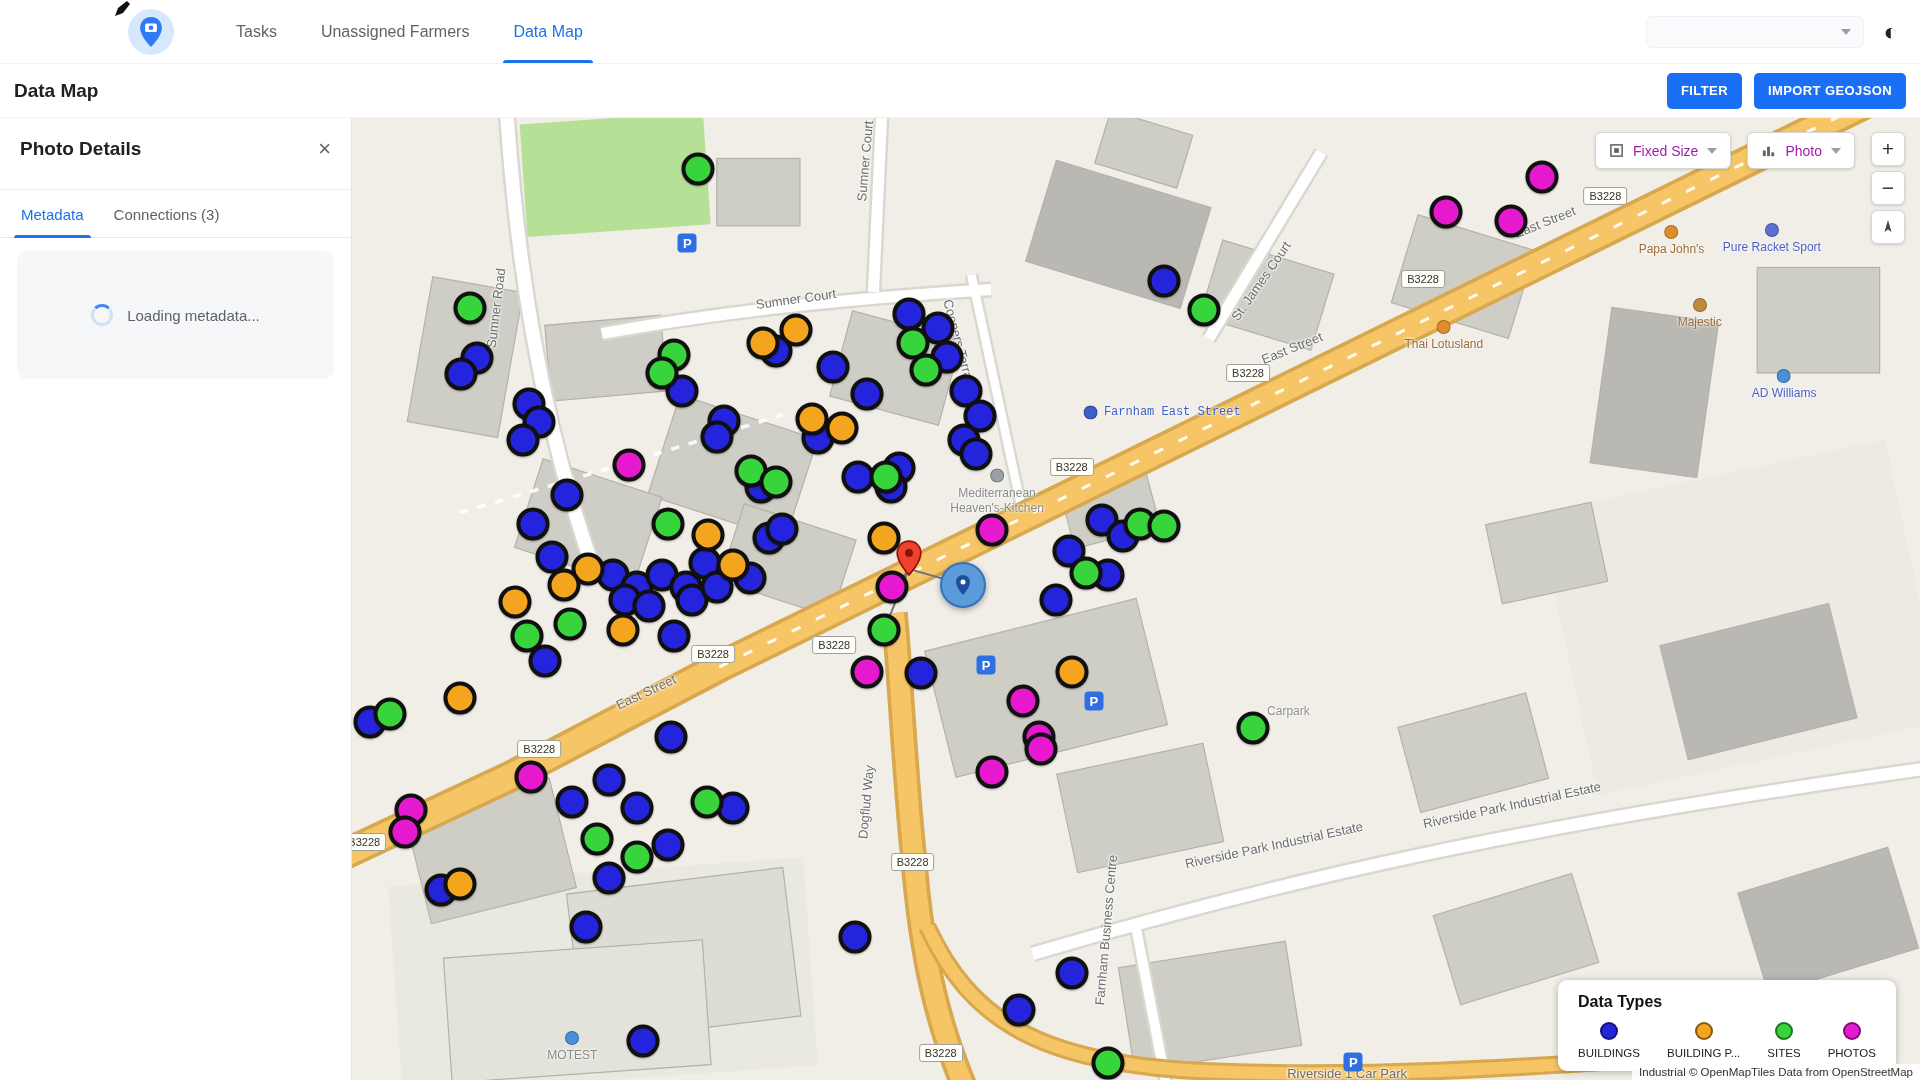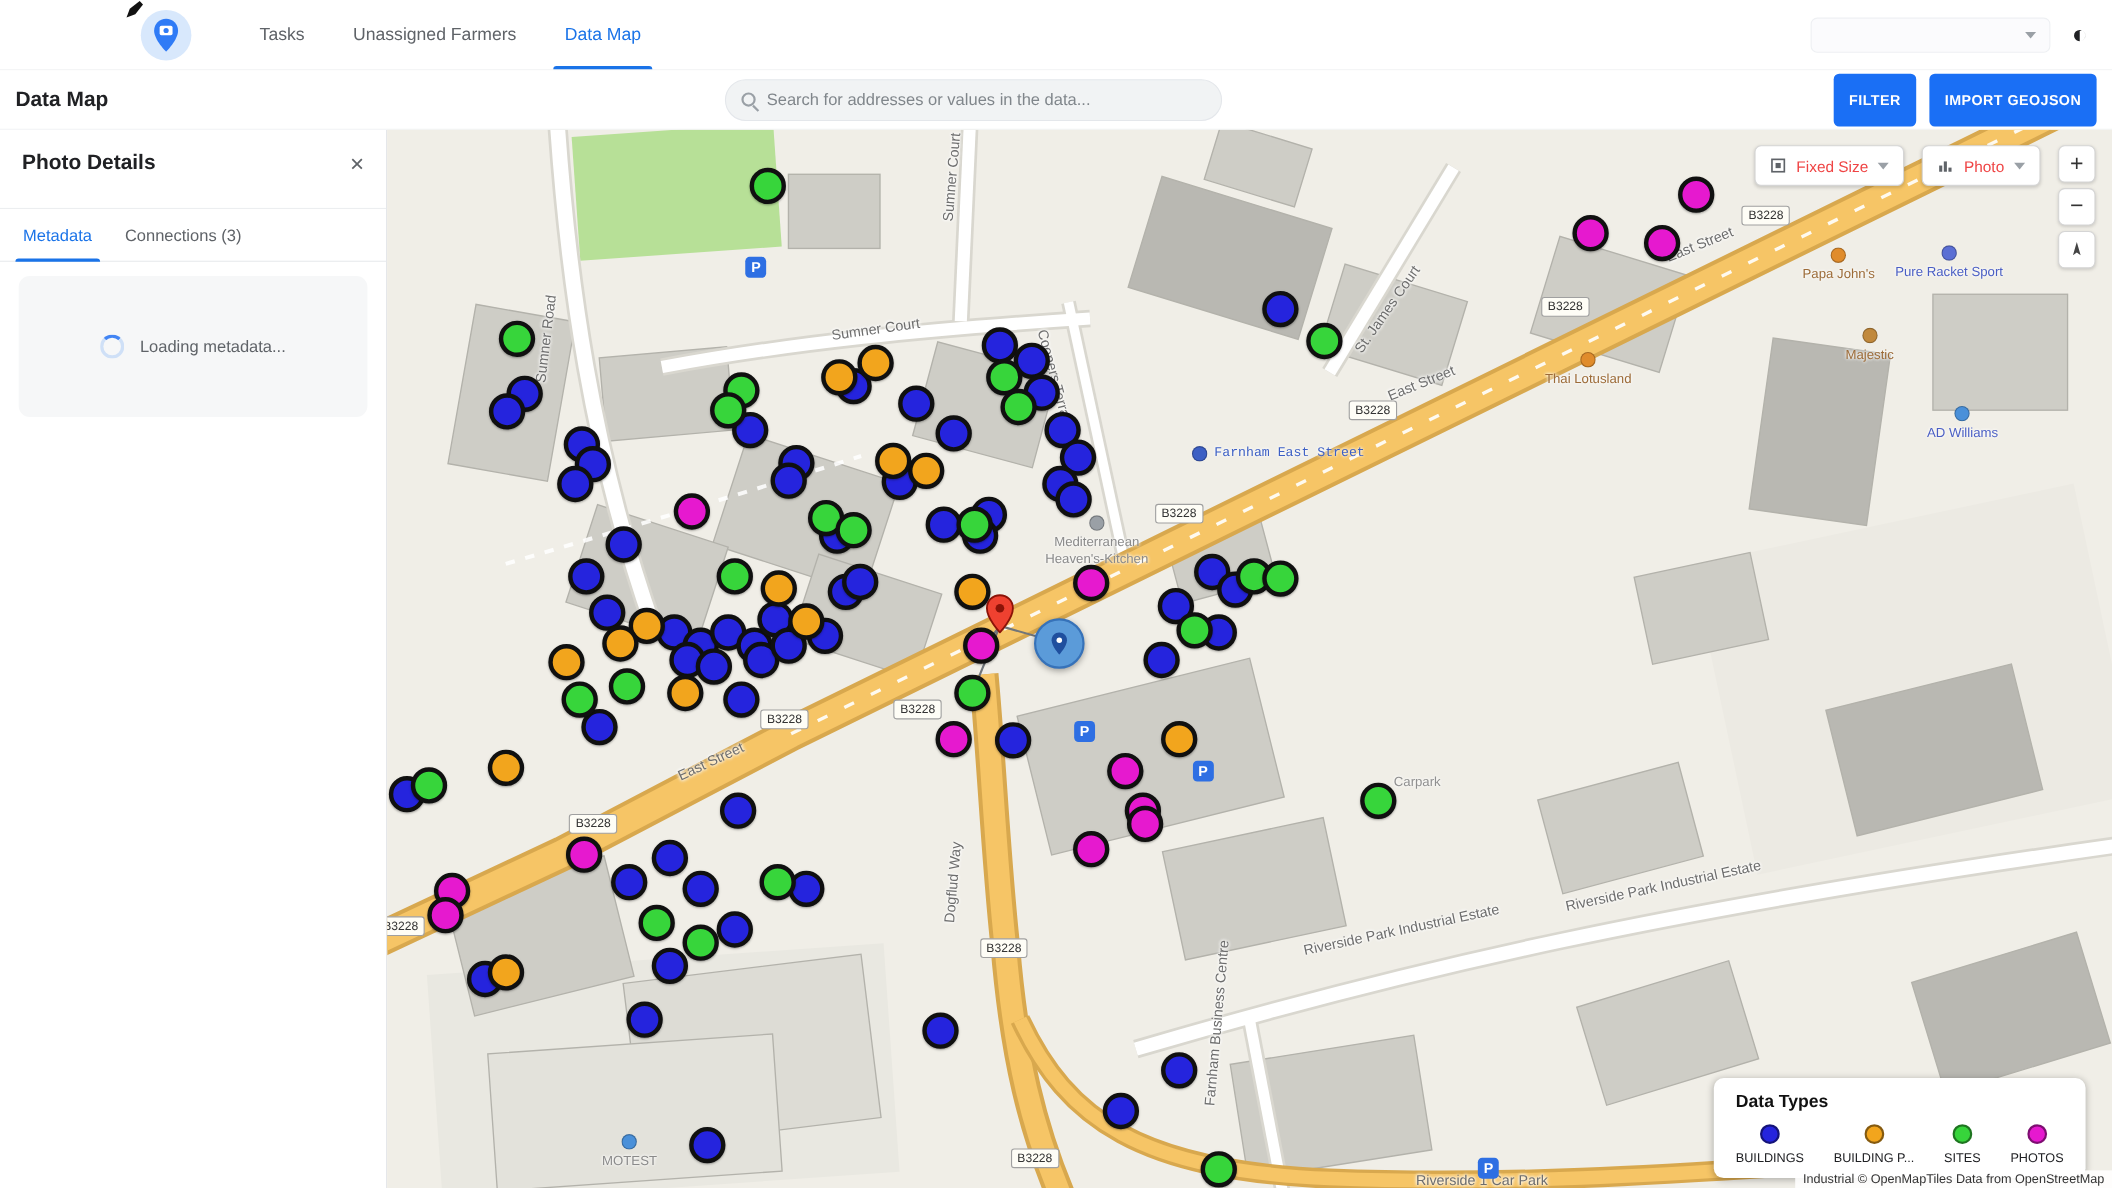--- a/index.html
+++ b/index.html
@@ -22,21 +22,21 @@
 
   
   .subheader { height:54px; display:flex; align-items:center; position:relative; padding:0 14px; border-bottom:1px solid #f2f3f5; background:#fff; }
   .page-title { font-size:19px; font-weight:700; }
   .search-wrap { position:absolute; left:50%; transform:translateX(calc(-50% - 75px)); width:452px; height:38px; background:#f1f3f4; border:1px solid #e4e7eb; border-radius:19px; display:flex; align-items:center; padding:0 14px; gap:10px; }
   .search-icon { width:13px; height:13px; border:2px solid #9aa0a6; border-radius:50%; position:relative; flex:none; }
   .search-icon::after { content:""; position:absolute; width:2px; height:7px; background:#9aa0a6; left:10px; top:9px; transform:rotate(-45deg); }
   .search-input { border:none; background:transparent; outline:none; flex:1; font-size:15px; color:#202124; font-family:"Liberation Sans",sans-serif; }
   .search-input::placeholder { color:#80868b; }
   .subheader-actions { margin-left:auto; display:flex; gap:12px; }
-  .btn-primary { background:#1a6ff5; color:#fff; border:none; border-radius:5px; height:48px; padding:0 14px; font-size:13px; font-weight:700; letter-spacing:.4px; cursor:pointer; font-family:"Liberation Sans",sans-serif; }
+  .btn-primary { background:#1a6ff5; color:#fff; border:none; border-radius:5px; height:36px; padding:0 14px; font-size:13px; font-weight:700; letter-spacing:.4px; cursor:pointer; font-family:"Liberation Sans",sans-serif; }
 
   
   .content { display:flex; height:962px; }
 
   
   .sidebar { width:352px; flex:none; background:#fff; border-right:1px solid #e3e5e8; display:flex; flex-direction:column; }
   .sidebar-header { display:flex; align-items:center; justify-content:space-between; padding:20px 20px 29px; border-bottom:1px solid #eceef0; }
   .sidebar-title { font-size:19px; font-weight:700; }
   .close-btn { font-size:22px; color:#5f6368; cursor:pointer; line-height:1; }
   .sidebar-tabs { display:flex; border-bottom:1px solid #e8eaed; padding:0 6px; }
@@ -65,21 +65,21 @@
 
   .marker { position:absolute; transform:translate(-50%,-50%); width:33px; height:33px; border-radius:50%;
     border:4px solid #101010; box-shadow:0 1px 2px rgba(0,0,0,.35); cursor:pointer; z-index:5; }
   #red-pin { position:absolute; transform:translate(-50%,-100%); width:27px; height:36px; z-index:7; }
   #selected-marker { position:absolute; transform:translate(-50%,-50%); width:46px; height:46px; z-index:6; border-radius:50%;
     background:#5b9bd9; border:2px solid #3672b9; display:flex; align-items:center; justify-content:center;
     box-shadow:0 2px 6px rgba(0,0,0,.35); cursor:pointer; }
 
   .map-controls { position:absolute; top:14px; right:15px; display:flex; gap:16px; z-index:10; align-items:flex-start; }
   .map-select { height:37px; background:#fff; border:1px solid #d5d5d5; border-radius:6px; box-shadow:0 1px 3px rgba(0,0,0,.15);
-    display:flex; align-items:center; gap:9px; padding:0 13px; font-size:14px; color:#ef4444; cursor:pointer; }
+    display:flex; align-items:center; gap:9px; padding:0 13px; font-size:14px; color:#a21caf; cursor:pointer; }
   .zoom-stack { display:flex; flex-direction:column; gap:5px; }
   .zoom-btn { width:34px; height:34px; background:#fff; border:1px solid #d5d5d5; border-radius:6px;
     box-shadow:0 1px 3px rgba(0,0,0,.15); font-size:21px; color:#333; display:flex; align-items:center; justify-content:center; cursor:pointer; }
 
   .legend { position:absolute; right:24px; bottom:9px; background:#fff; border-radius:9px;
     box-shadow:0 1px 7px rgba(0,0,0,.28); padding:13px 20px 12px; z-index:10; min-width:338px; }
   .legend-title { font-size:16px; font-weight:700; color:#111; margin-bottom:11px; }
   .legend-items { display:flex; justify-content:space-between; gap:24px; }
   .legend-item { display:flex; flex-direction:column; align-items:center; gap:7px; }
   .legend-dot { width:18px; height:18px; border-radius:50%; border:2px solid rgba(0,0,0,.45); }
@@ -112,24 +112,20 @@
   <div class="topnav-right">
     <div class="header-dropdown">
       <span class="chevron-down"></span>
     </div>
     <span class="dark-toggle">◐</span>
   </div>
 </header>
 
 <div class="subheader">
   <div class="page-title">Data Map</div>
-  <div class="search-wrap">
-    <span class="search-icon"></span>
-    <input class="search-input" type="text" placeholder="Search for addresses or values in the data..." style="">
-  </div>
   <div class="subheader-actions">
     <button class="btn-primary">FILTER</button>
     <button class="btn-primary">IMPORT GEOJSON</button>
   </div>
 </div>
 
 <div class="content">
 
   <aside class="sidebar">
     <div class="sidebar-header">

